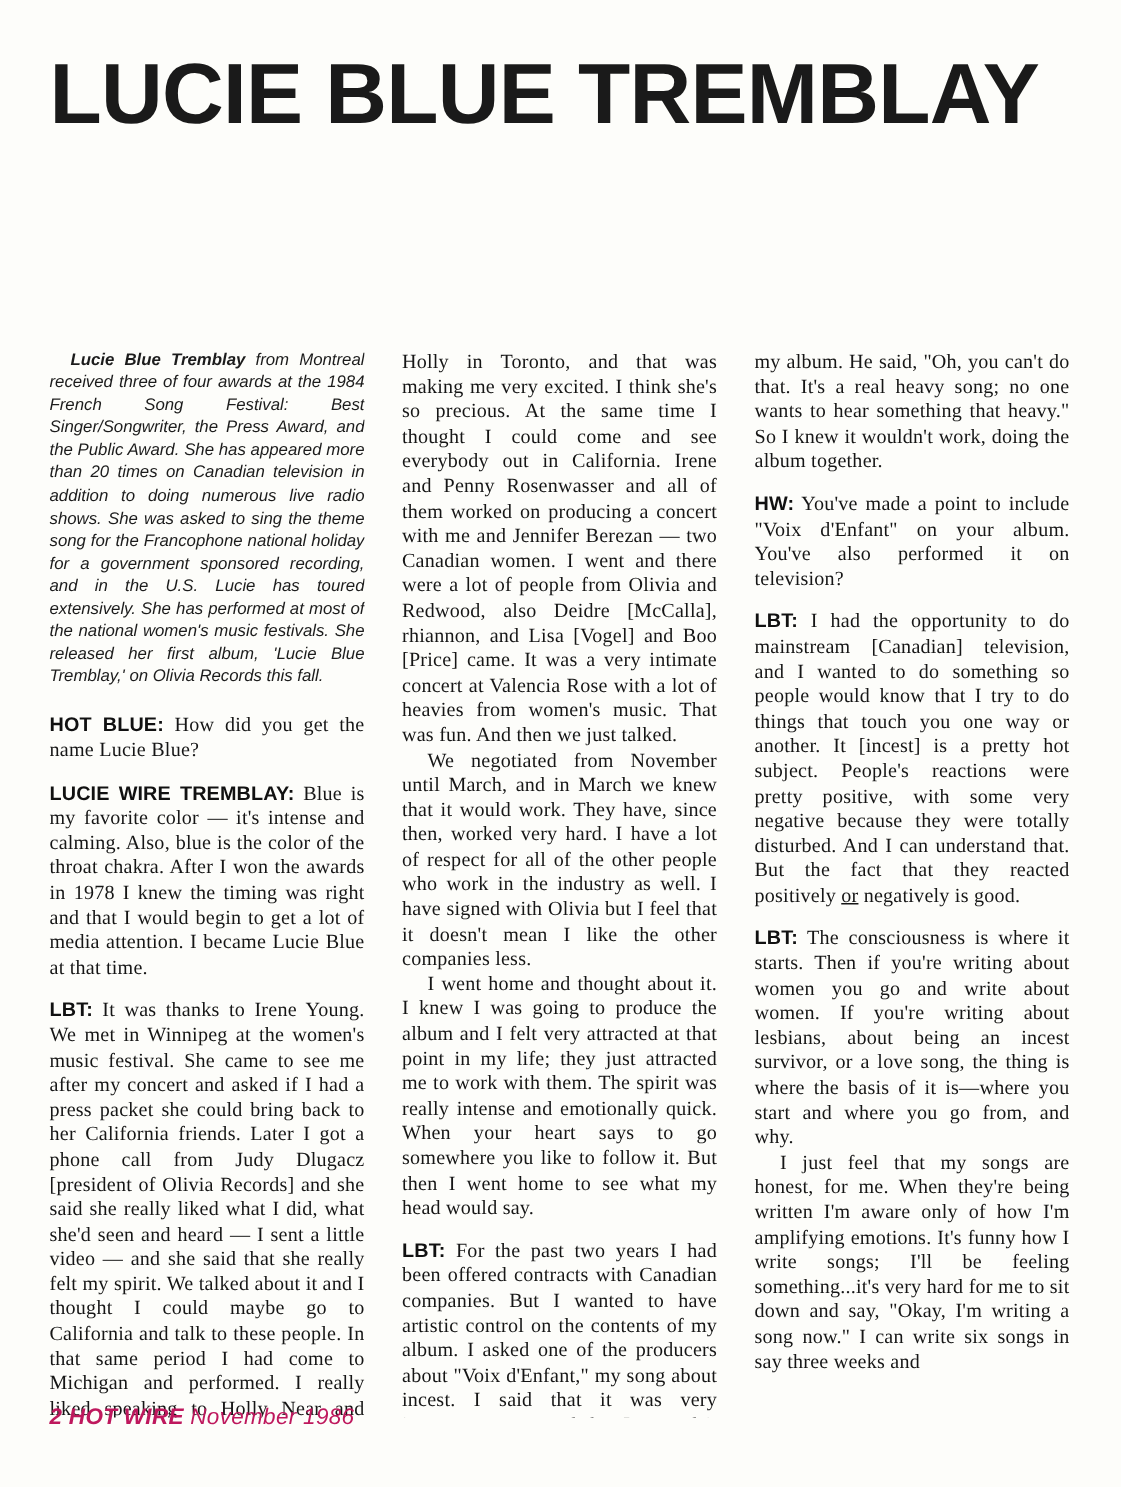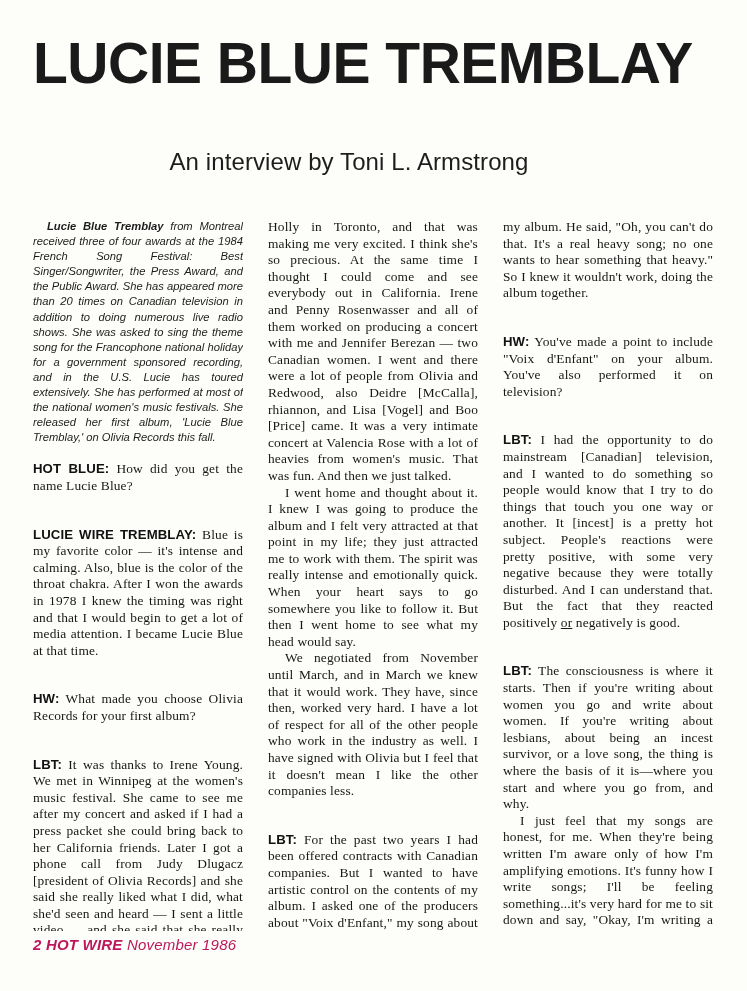--- a/index.html
+++ b/index.html
@@ -41,21 +41,21 @@
     font-weight: normal;
     text-align: center;
     color: #1d1d1d;
     margin-top: 54px;
     letter-spacing: 0.1px;
   }
 
   
   .columns {
     position: absolute;
-    top: 219px;
+    top: 233px;
     left: 33px;
     width: 681px;
     height: 712px;
     display: flex;
     gap: 25px;
   }
   .col {
     width: 210px;
     height: 712px;
     overflow: hidden;
@@ -83,21 +83,21 @@
     line-height: 16.6px;
     text-align: justify;
     margin: 0;
     color: #161616;
     letter-spacing: 0.15px;
   }
   p.body.indent {
     text-indent: 17px;
   }
   p.qa {
-    margin-top: 32px;
+    margin-top: 12px;
   }
   p.first {
     margin-top: 0;
   }
   .spk {
     font-family: "Liberation Sans", sans-serif;
     font-weight: bold;
     font-size: 13.2px;
     letter-spacing: 0.1px;
     color: #111;
@@ -123,44 +123,42 @@
     font-weight: normal;
   }
 </style>
 </head>
 <body>
 
 <div class="page">
 
   <h1 class="headline">LUCIE BLUE TREMBLAY</h1>
 
-  <div class="byline">An interview by Toni L. Armstrong</div>
 
   <div class="columns">
 
     <div class="col">
 
       <p class="lede"><b>Lucie Blue Tremblay</b><span> from Montreal received three of four awards at the 1984 French Song Festival: Best Singer/Songwriter, the Press Award, and the Public Award. She has appeared more than 20 times on Canadian television in addition to doing numerous live radio shows. She was asked to sing the theme song for the Francophone national holiday for a government sponsored recording, and in the U.S. Lucie has toured extensively. She has performed at most of the national women's music festivals. She released her first album, 'Lucie Blue Tremblay,' on Olivia Records this fall.</span></p>
 
       <p class="body qa first"><span class="spk">HOT BLUE:</span><span> How did you get the name Lucie Blue?</span></p>
 
       <p class="body qa"><span class="spk">LUCIE WIRE TREMBLAY:</span><span>  Blue is my favorite color — it's intense and calming. Also, blue is the color of the throat chakra. After I won the awards in 1978 I knew the timing was right and that I would begin to get a lot of media attention. I became Lucie Blue at that time.</span></p>
 
-      <p class="body qa"><span class="spk">HW:</span><span> What made you choose Olivia Records for your first album?</span></p>
 
       <p class="body qa"><span class="spk">LBT:</span><span> It was thanks to Irene Young. We met in Winnipeg at the women's music festival. She came to see me after my concert and asked if I had a press packet she could bring back to her California friends. Later I got a phone call from Judy Dlugacz [president of Olivia Records] and she said she really liked what I did, what she'd seen and heard — I sent a little video — and she said that she really felt my spirit. We talked about it and I thought I could maybe go to California and talk to these people. In that same period I had come to Michigan and performed. I really liked speaking to Holly Near and those people; we connected very well, and I was doing the opening for</span></p>
     </div>
 
     <div class="col">
 
       <p class="body first"><span>Holly in Toronto, and that was making me very excited. I think she's so precious. At the same time I thought I could come and see everybody out in California. Irene and Penny Rosenwasser and all of them worked on producing a concert with me and Jennifer Berezan — two Canadian women. I went and there were a lot of people from Olivia and Redwood, also Deidre [McCalla], rhiannon, and Lisa [Vogel] and Boo [Price] came. It was a very intimate concert at Valencia Rose with a lot of heavies from women's music. That was fun. And then we just talked.</span></p>
 
+      <p class="body indent"><span>We negotiated from November until March, and in March we knew that it would work. They have, since then, worked very hard. I have a lot of respect for all of the other people who work in the industry as well. I have signed with Olivia but I feel that it doesn't mean I like the other companies less.</span></p>
+
       <p class="body indent"><span>I went home and thought about it. I knew I was going to produce the album and I felt very attracted at that point in my life; they just attracted me to work with them. The spirit was really intense and emotionally quick. When your heart says to go somewhere you like to follow it. But then I went home to see what my head would say.</span></p>
-
-      <p class="body indent"><span>We negotiated from November until March, and in March we knew that it would work. They have, since then, worked very hard. I have a lot of respect for all of the other people who work in the industry as well. I have signed with Olivia but I feel that it doesn't mean I like the other companies less.</span></p>
 
 
       <p class="body qa"><span class="spk">LBT:</span><span> For the past two years I had been offered contracts with Canadian companies. But I wanted to have artistic control on the contents of my album. I asked one of the producers about "Voix d'Enfant," my song about incest. I said that it was very important to me and that I wanted it on</span></p>
     </div>
 
     <div class="col">
 
       <p class="body first"><span>my album. He said, "Oh, you can't do that. It's a real heavy song; no one wants to hear something that heavy." So I knew it wouldn't work, doing the album together.</span></p>
 
       <p class="body qa"><span class="spk">HW:</span><span> You've made a point to include "Voix d'Enfant" on your album. You've also performed it on television?</span></p>

